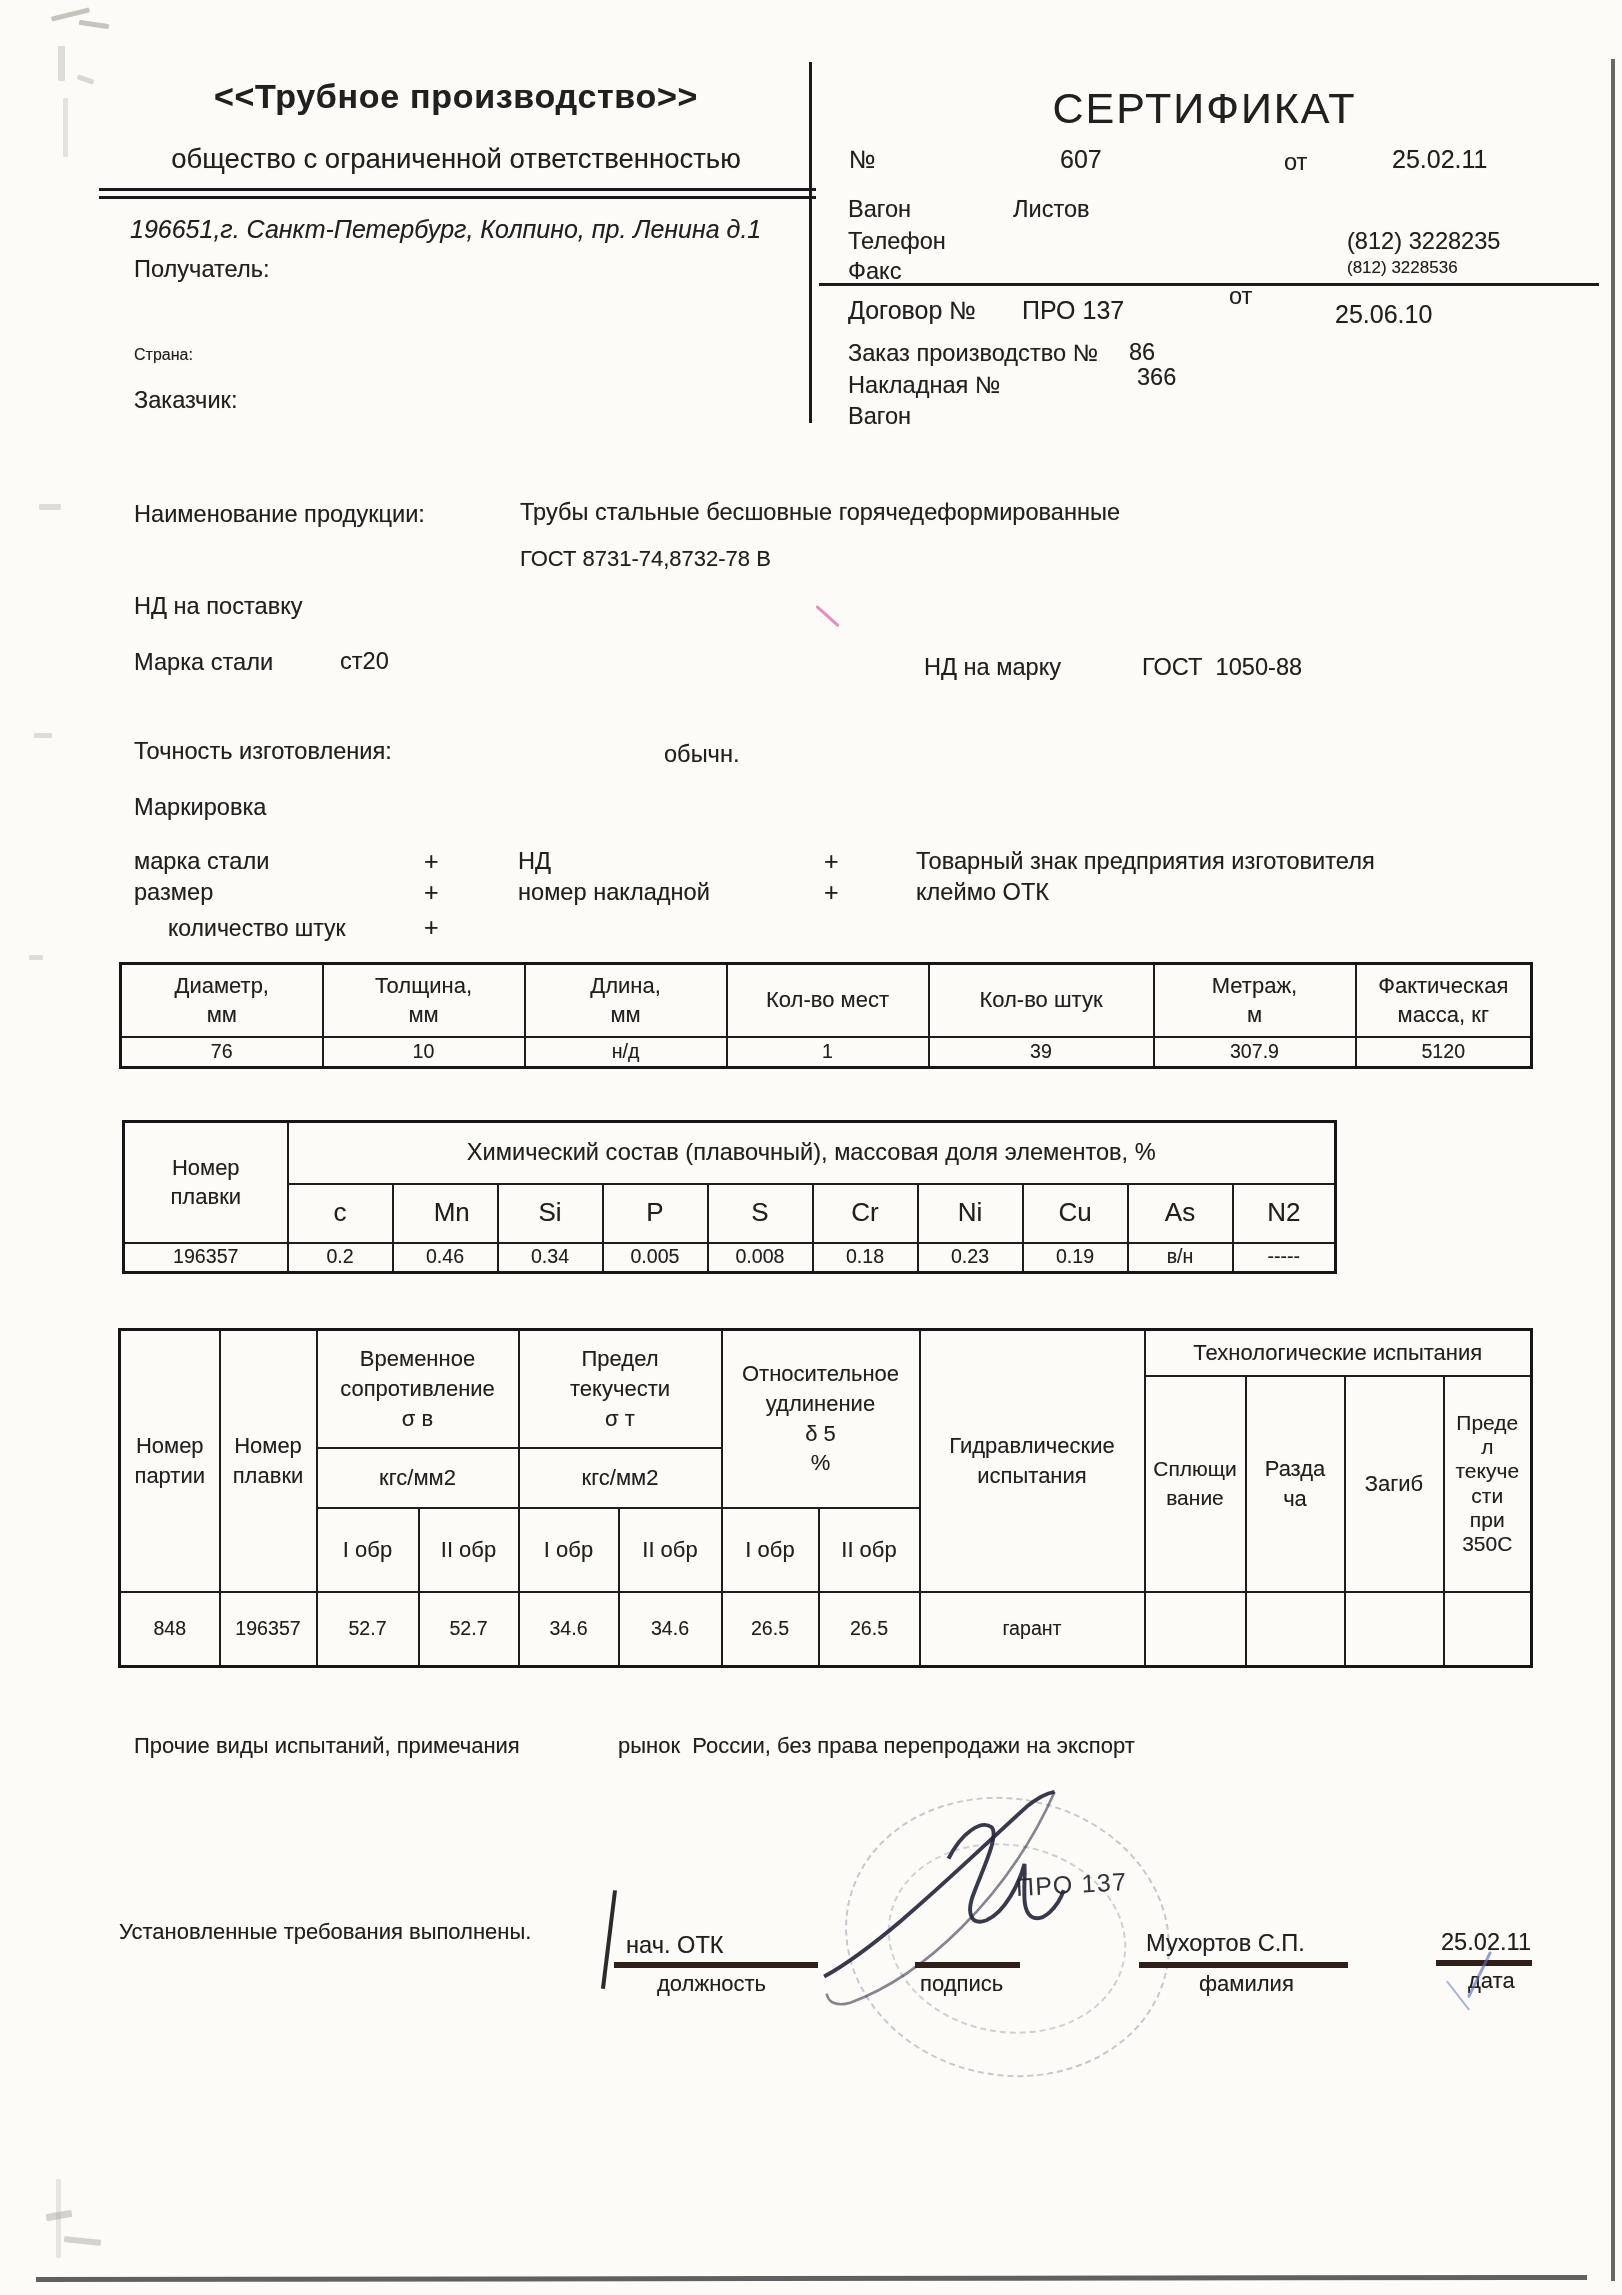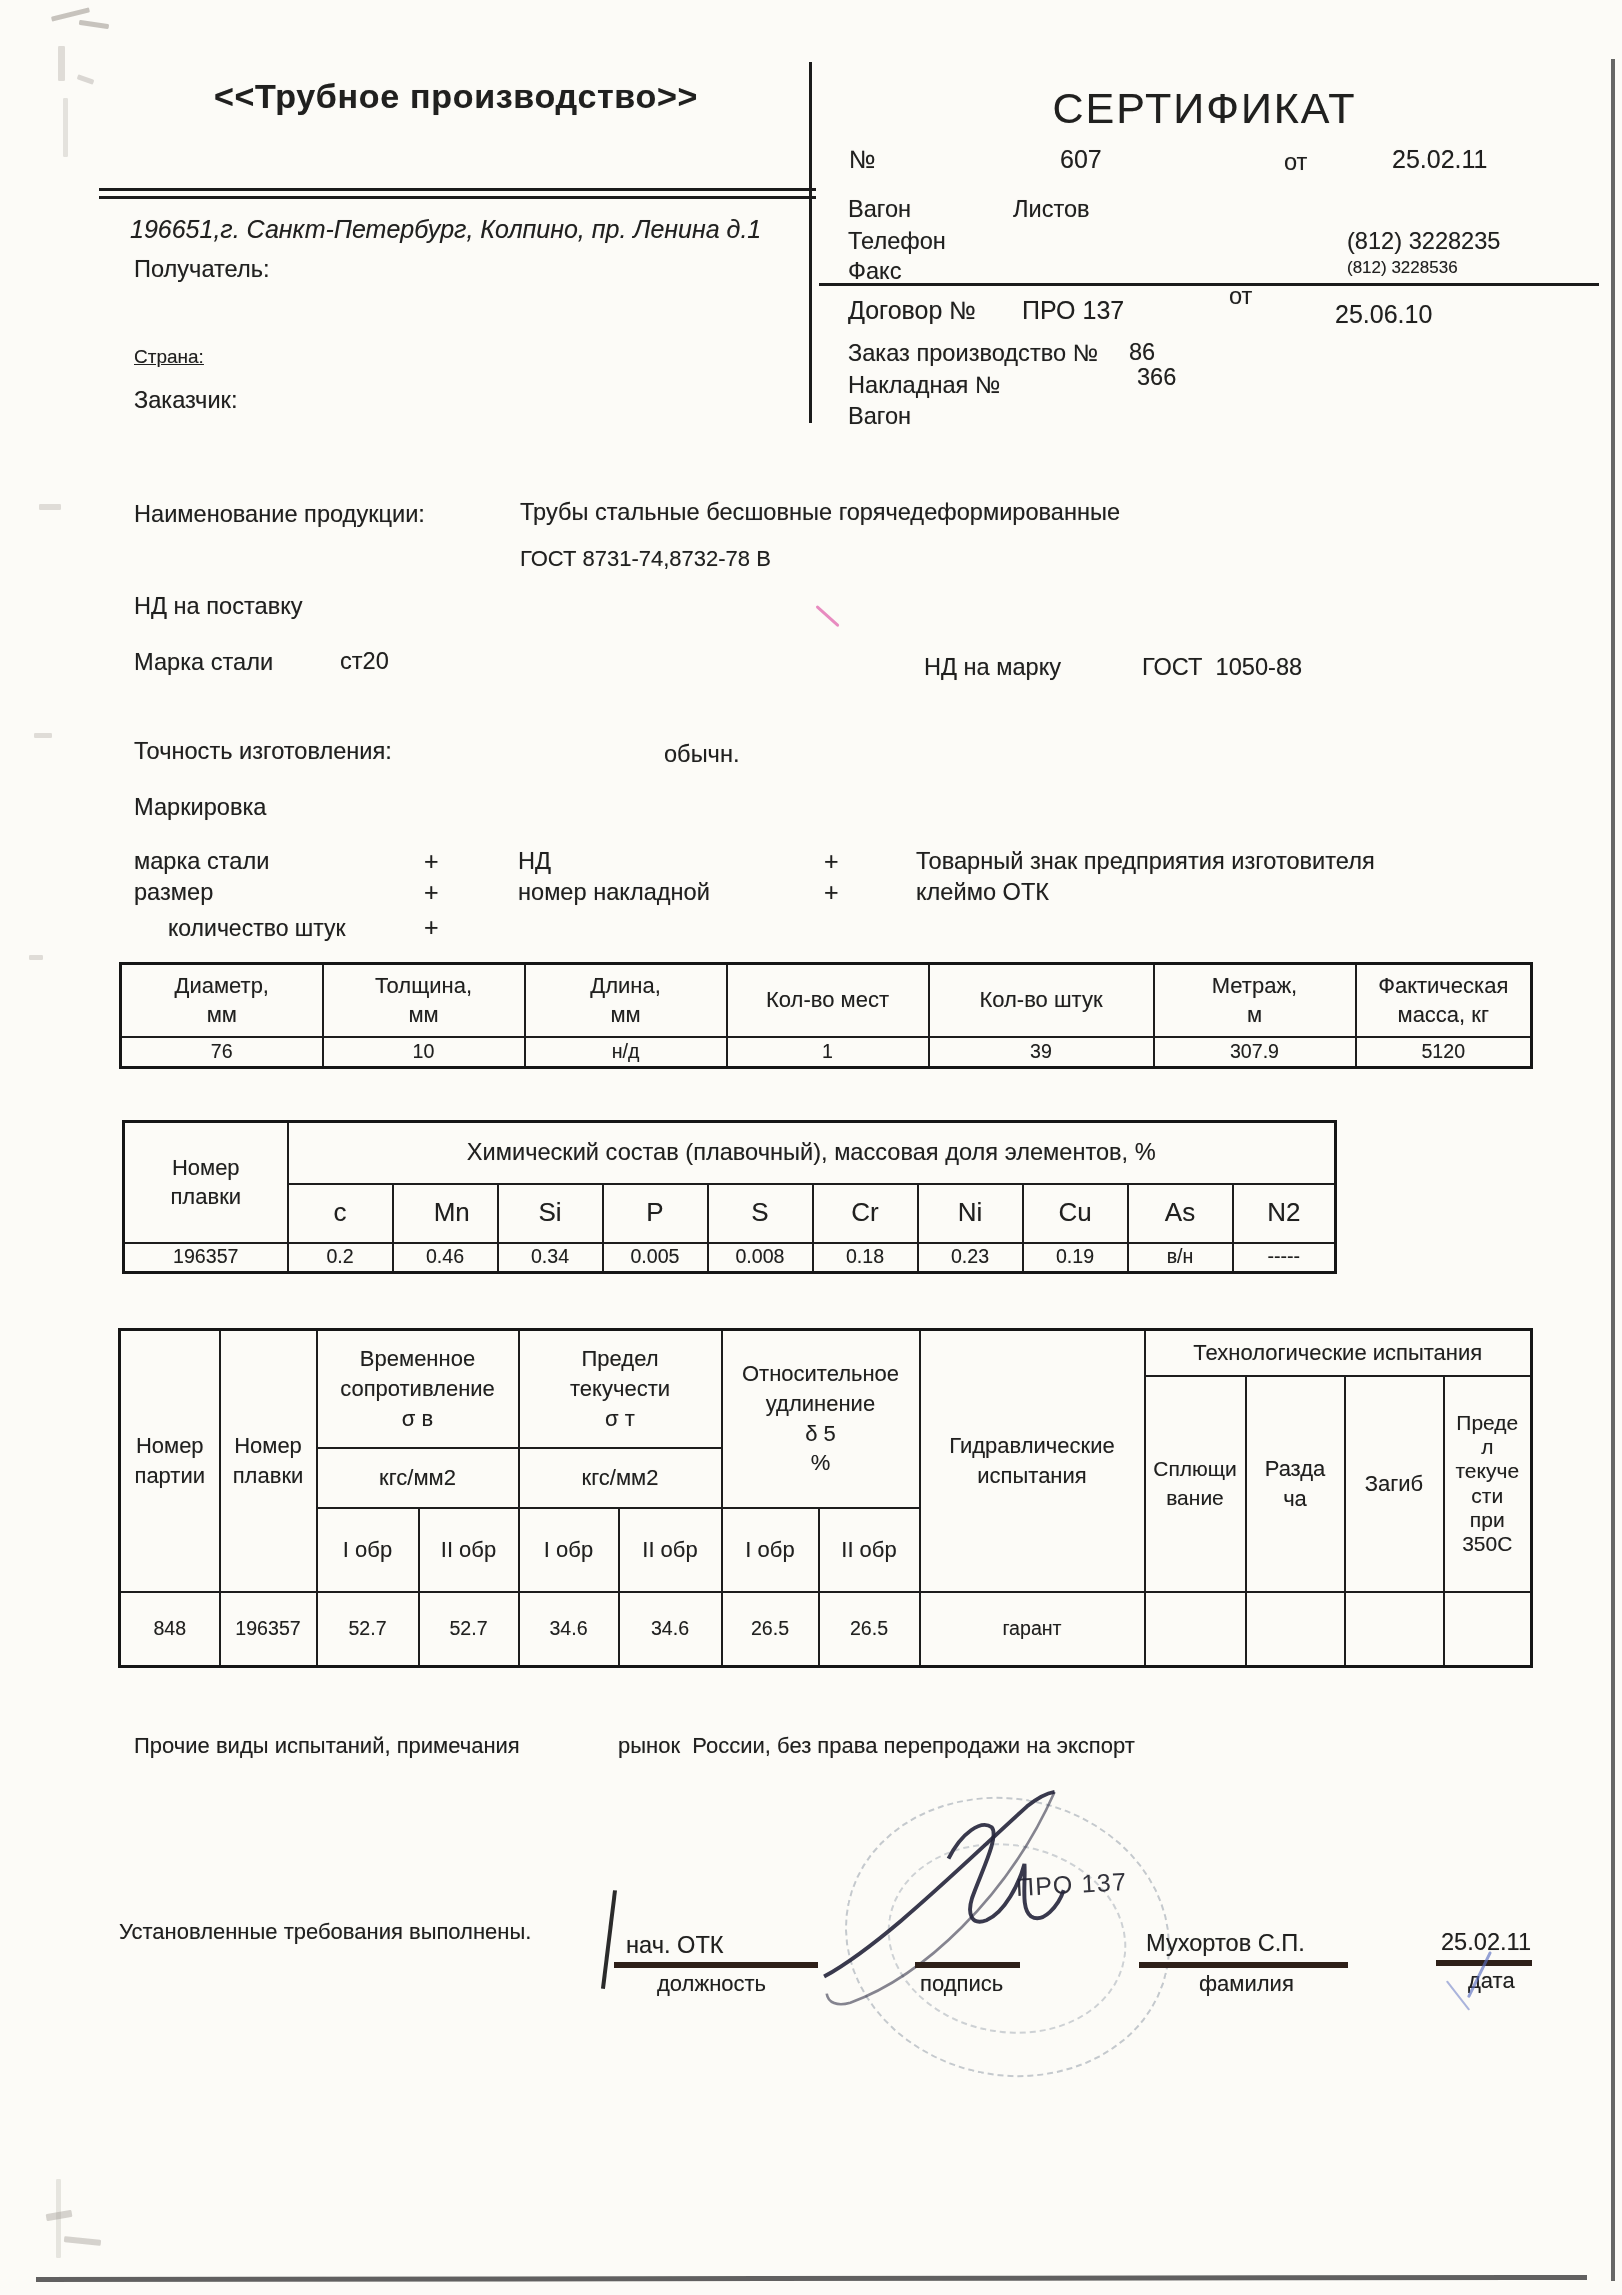--- a/index.html
+++ b/index.html
@@ -49,25 +49,26 @@
   <div class="speck" style="left:46px;top:2212px;width:26px;height:6.5px;transform:rotate(-10deg);opacity:.4;"></div>
   <div class="speck" style="left:64px;top:2238px;width:37px;height:5.9px;transform:rotate(6deg);opacity:.4;"></div>
   <div class="speck" style="left:56px;top:2179px;width:5.2px;height:79px;opacity:.22;"></div>
 
   <div class="abs" style="left:826px;top:601px;width:3.3px;height:30px;background:#e26fb2;opacity:.8;transform:rotate(-48deg);border-radius:2px;"></div>
 
   <div class="rule" style="left:1611px;top:59px;width:3.9px;height:2222px;background:#4c4c4c;opacity:.85;"></div>
   <div class="rule" style="left:36px;top:2276px;width:1551px;height:5.2px;background:#3a3a3a;opacity:.8;transform:rotate(-0.08deg);"></div>
 
   <div class="abs t center" style="left:101px;top:77px;width:710px;font-size:34px;font-weight:bold;letter-spacing:0.7px;">&lt;&lt;Трубное производство&gt;&gt;</div>
+  <div class="abs t center" style="left:101px;top:143px;width:710px;font-size:27.5px;">общество с ограниченной ответственностью</div>
   <div class="rule" style="left:99px;top:188px;width:717px;height:3.3px;"></div>
   <div class="rule" style="left:99px;top:196px;width:717px;height:2.6px;"></div>
   <div class="abs t italic" style="left:130px;top:215px;font-size:25px;">196651,г. Санкт-Петербург, Колпино, пр. Ленина д.1</div>
   <div class="abs t" style="left:134px;top:256px;font-size:23.6px;">Получатель:</div>
-  <div class="abs t" style="left:134px;top:346px;font-size:19px;text-decoration:underline;">Страна:</div>
+  <div class="abs t" style="left:134px;top:346px;font-size:16px;">Страна:</div>
   <div class="abs t" style="left:134px;top:387px;font-size:23.6px;">Заказчик:</div>
 
   <div class="rule" style="left:809px;top:62px;width:3.3px;height:361px;"></div>
 
   <div class="abs t center" style="left:838px;top:84px;width:733px;font-size:43px;letter-spacing:2px;">СЕРТИФИКАТ</div>
   <div class="abs t" style="left:849px;top:145px;font-size:25px;">№</div>
   <div class="abs t" style="left:1060px;top:145px;font-size:25px;">607</div>
   <div class="abs t" style="left:1284px;top:149px;font-size:23.6px;">от</div>
   <div class="abs t" style="left:1392px;top:145px;font-size:25px;">25.02.11</div>
 

